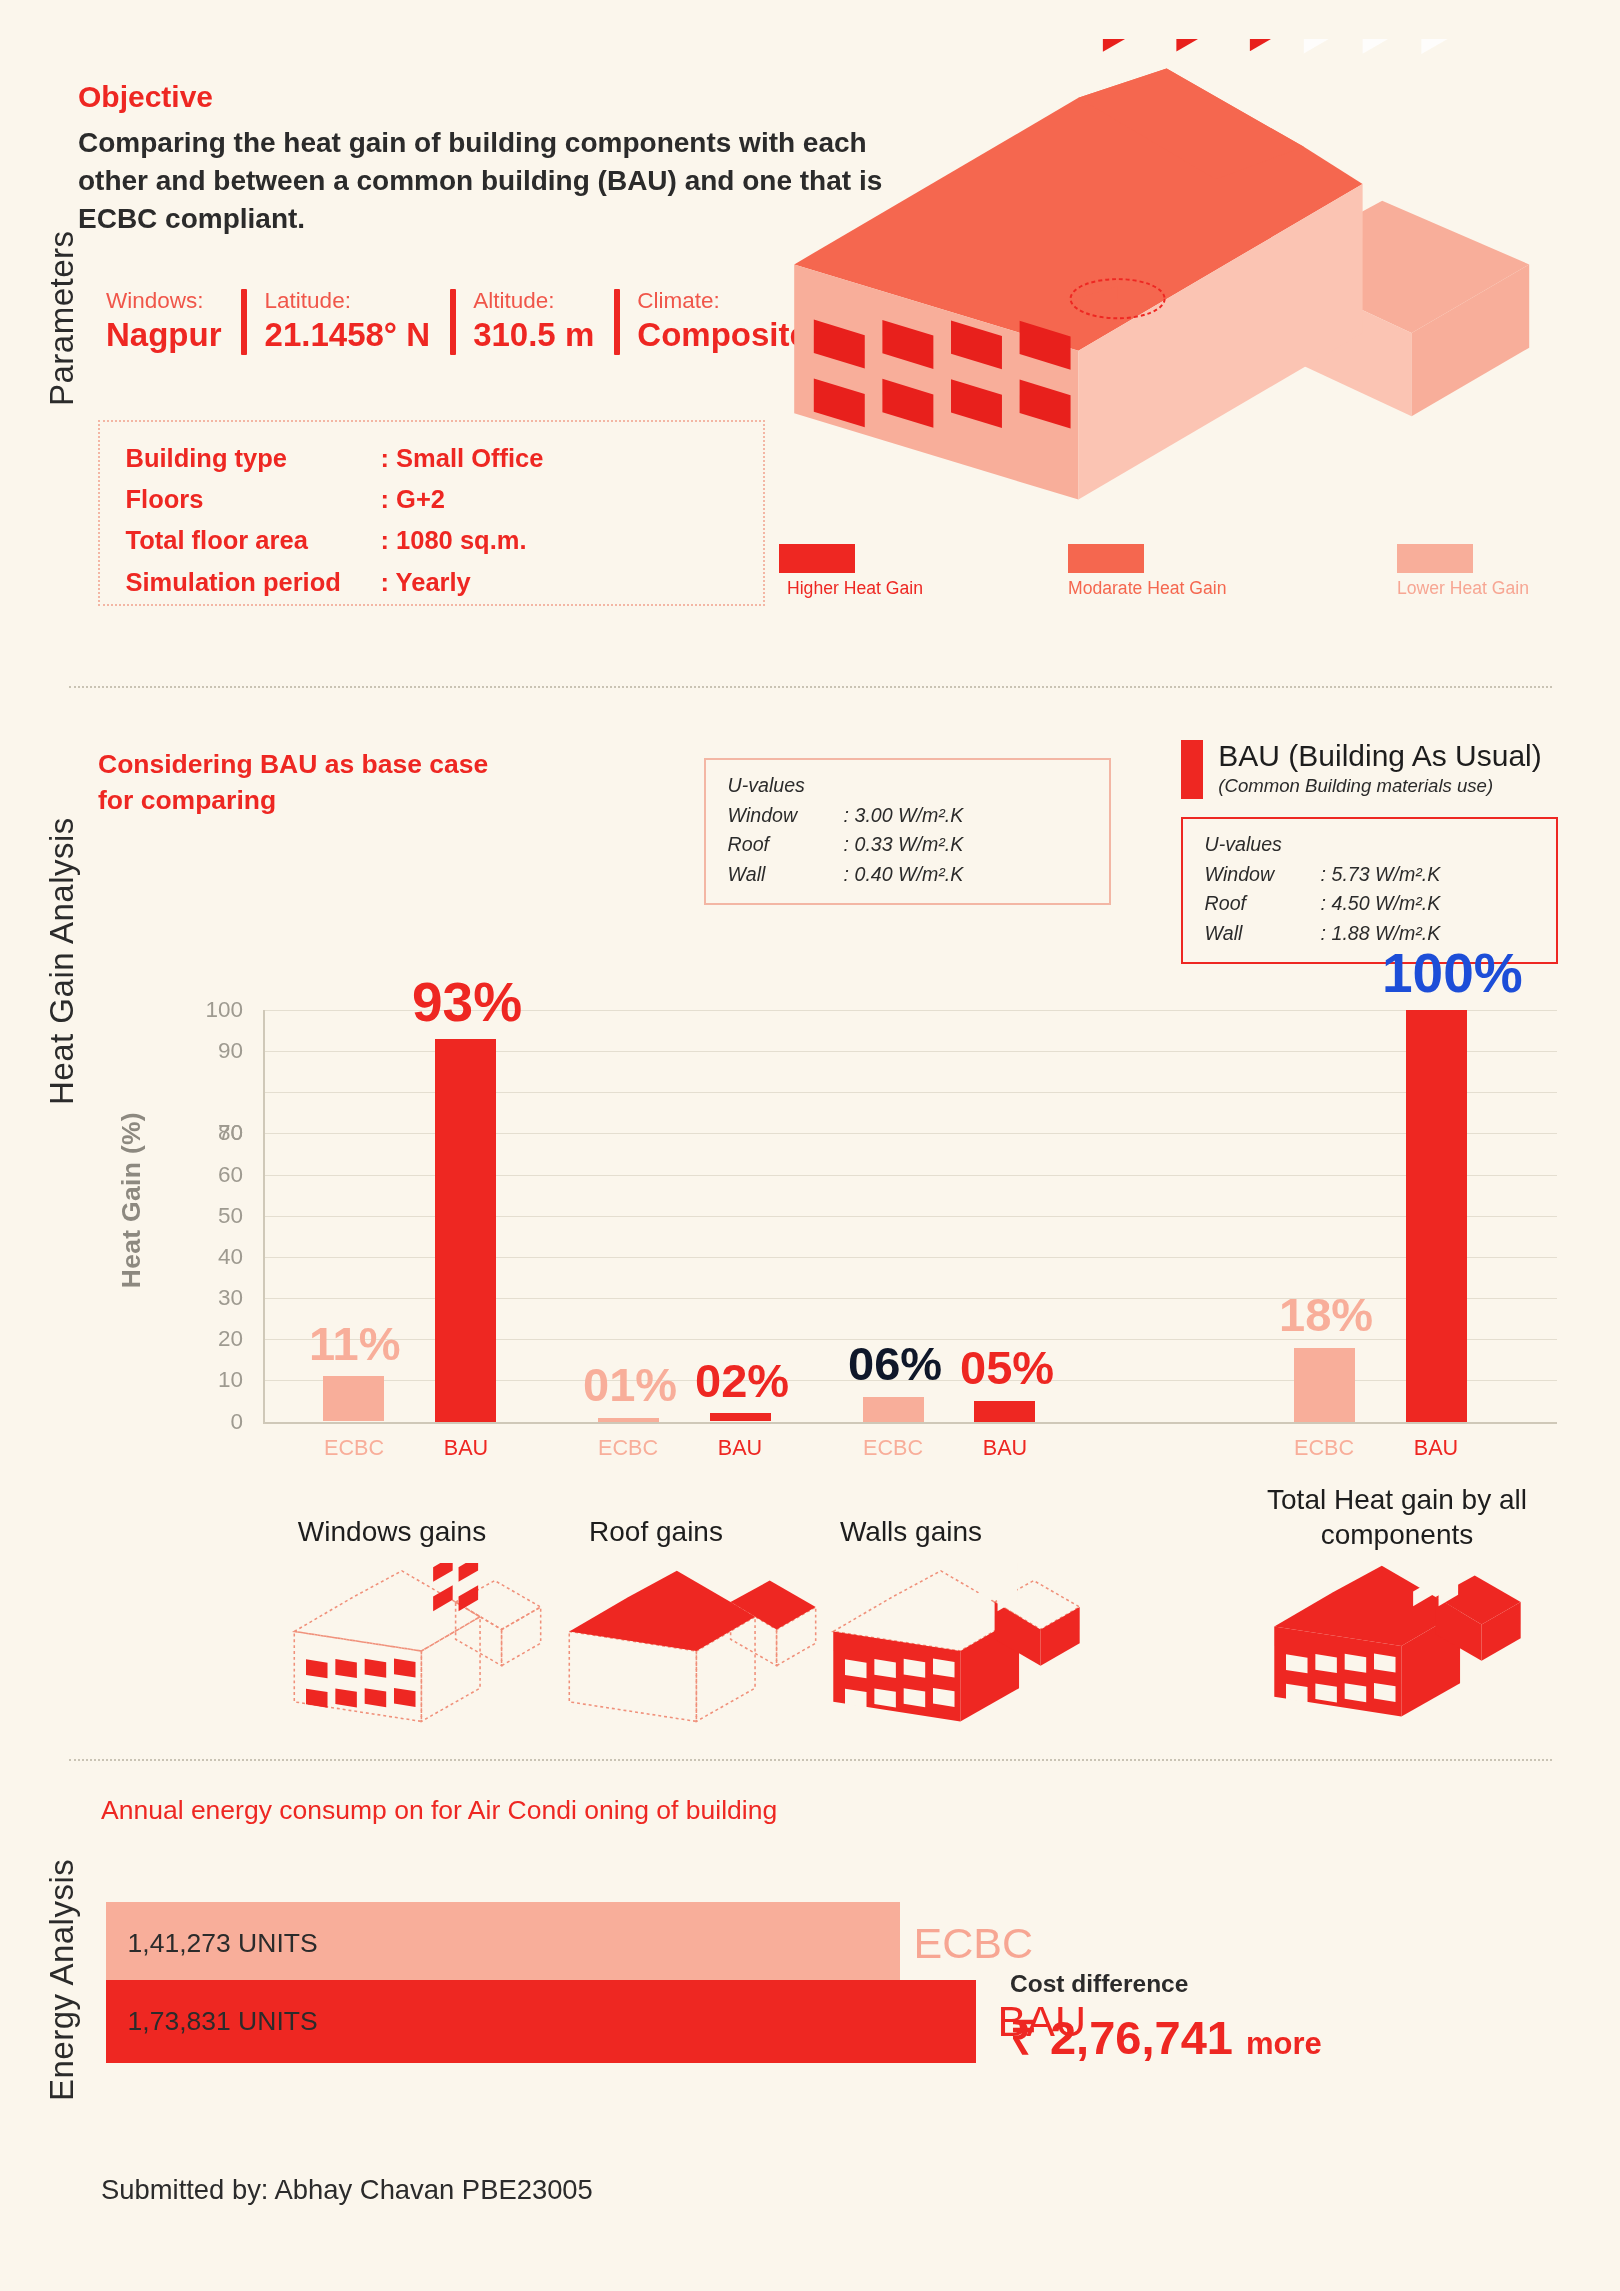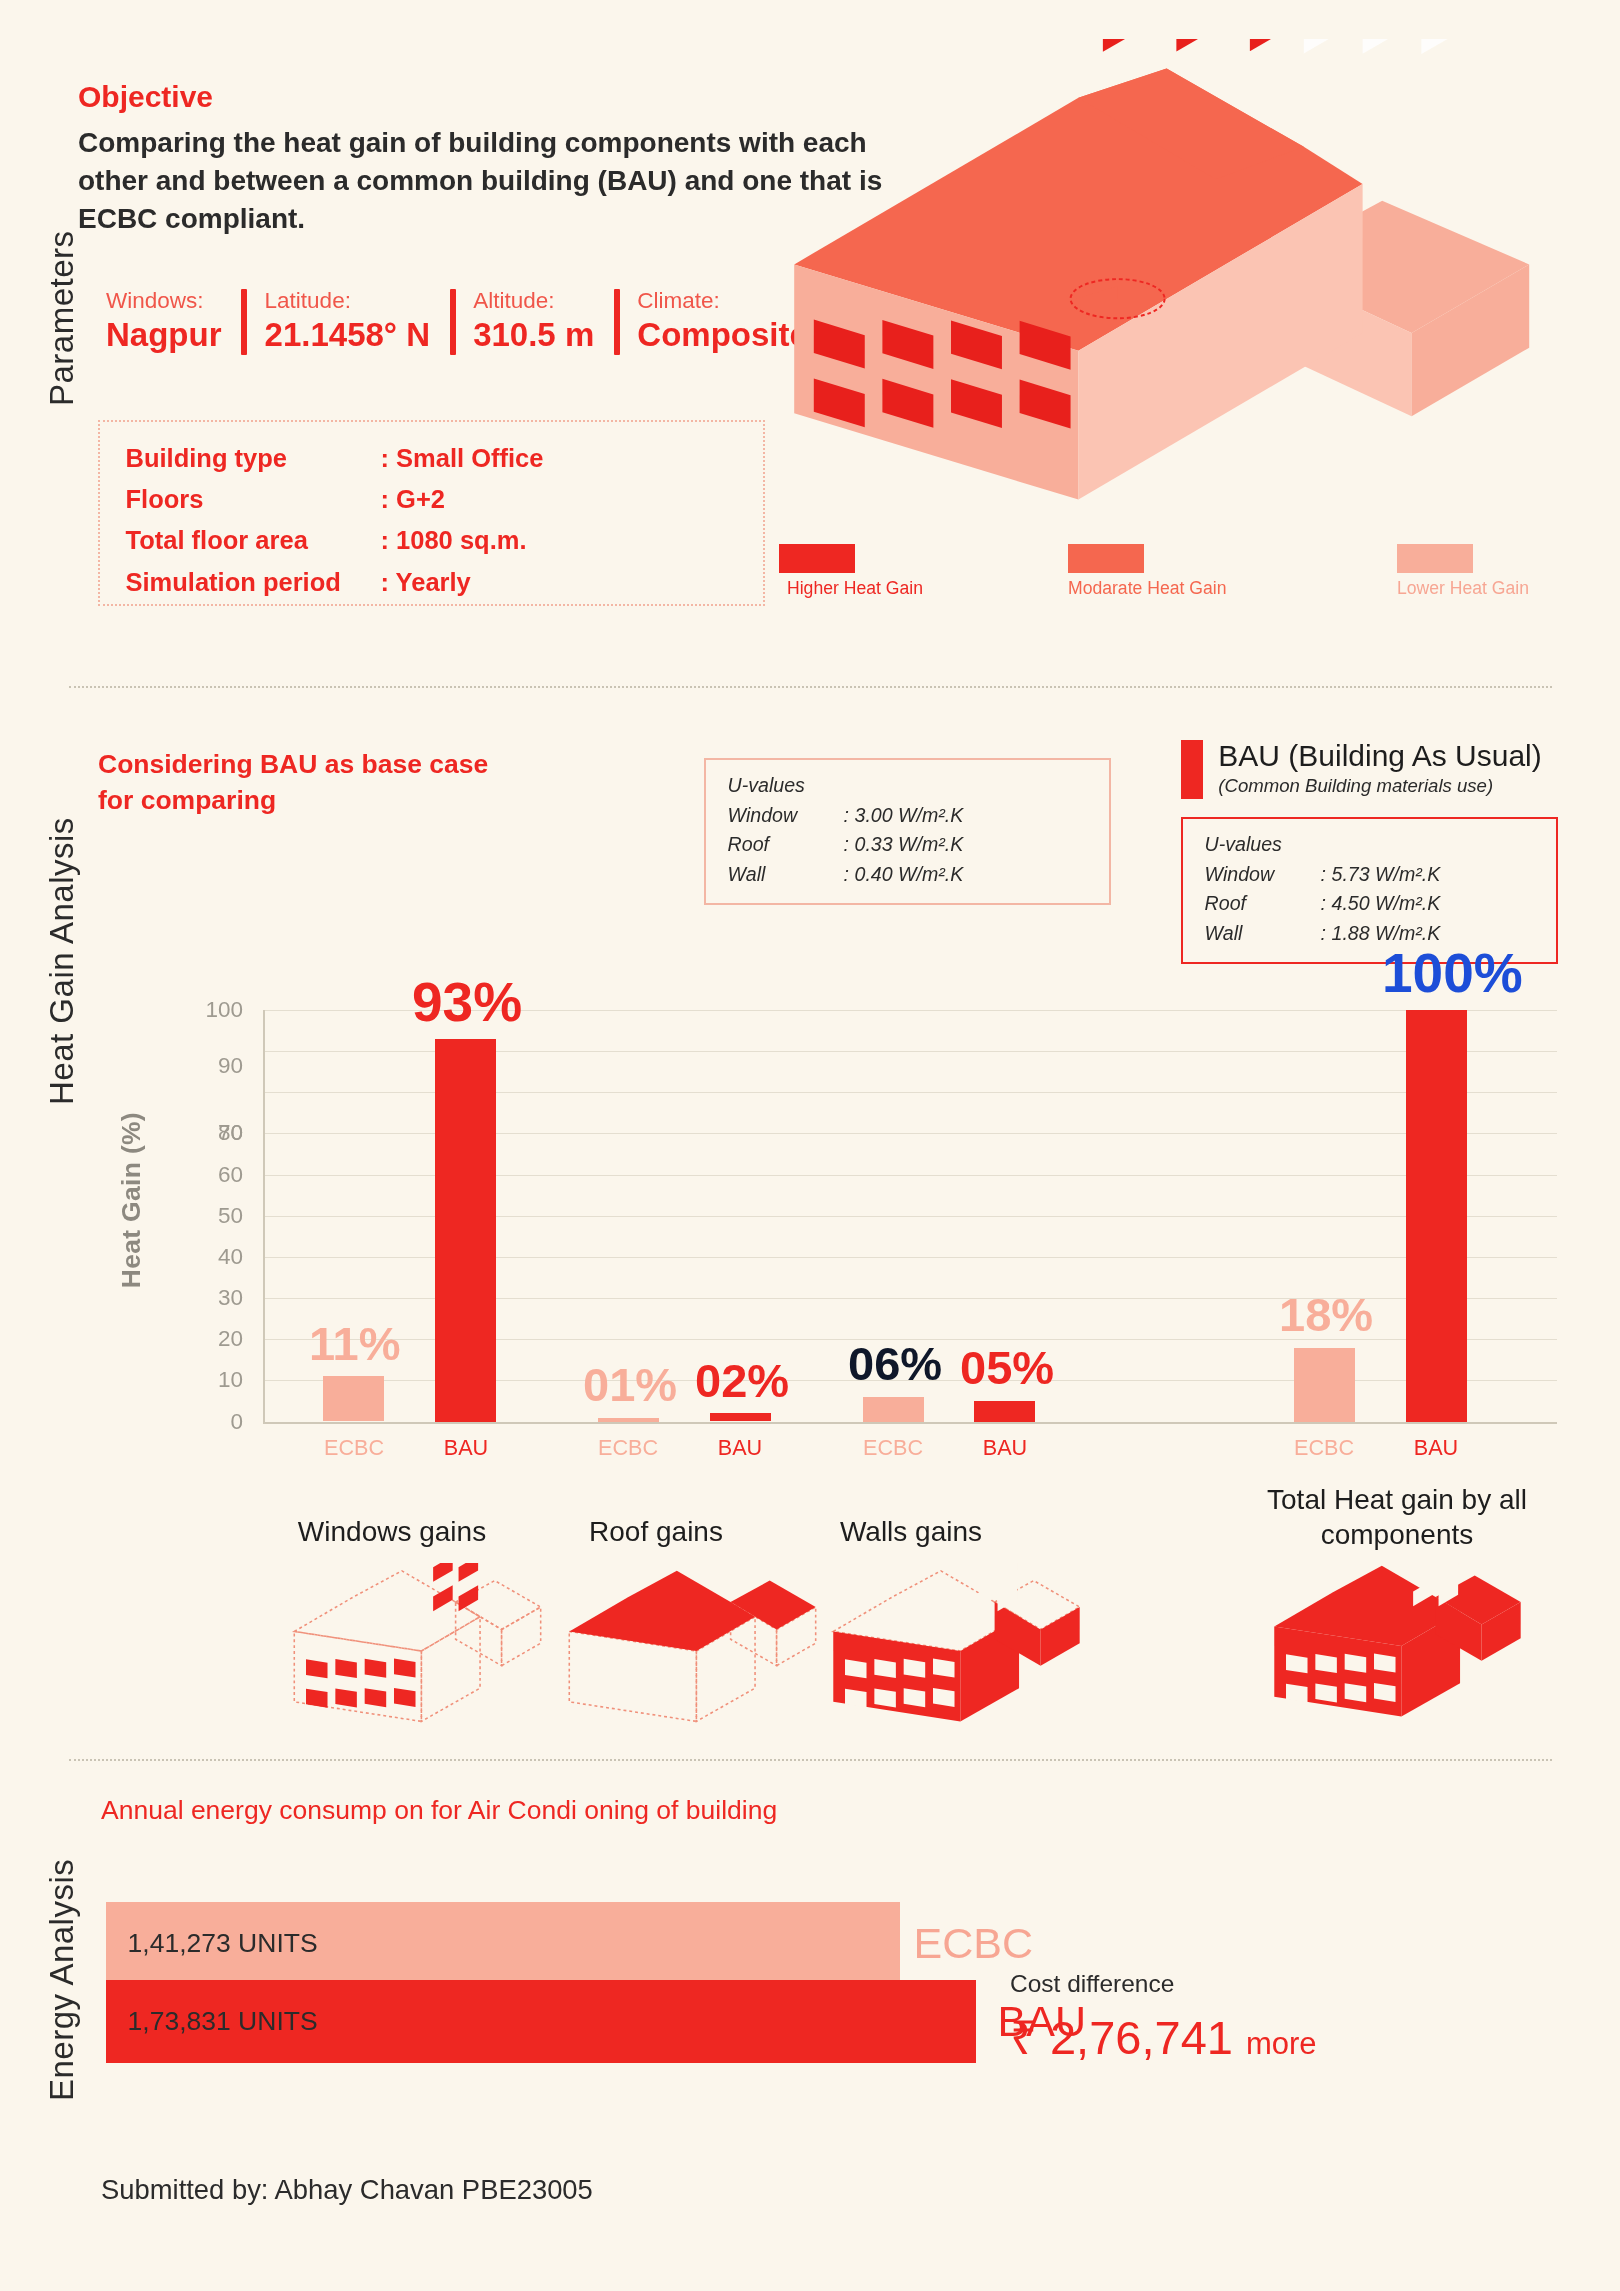--- a/index.html
+++ b/index.html
@@ -110,21 +110,21 @@
   
   #energy-title {
     position: absolute; left: 101px; top: 1795px;
     font-size: 26.5px; color: #ee2722;
   }
   .ebar { position: absolute; display: flex; align-items: center; }
   .ebar .fill { height: 100%; display: flex; align-items: center; }
   .ebar .num { font-size: 26.5px; color: #2b2b2b; padding-left: 21.6px; }
   .ebar .tag { font-size: 43px; padding-left: 13.7px; }
 
-  #costwrap { position: absolute; left: 1010px; top: 1970px; }
+  #costwrap { position: absolute; left: 1010px; top: 1970px; font-weight: bold; }
   #cost-title { font-size: 24.5px; color: #2b2b2b; }
   #cost-line { margin-top: 5.9px; font-size: 47px; color: #ee2722; white-space: nowrap; }
   #cost-line .more { font-size: 31px; }
 
   #submitted {
     position: absolute; left: 101px; top: 2174px;
     font-size: 27.4px; color: #2b2b2b;
   }
 </style>
 </head>
@@ -286,21 +286,21 @@
         <span>: 1.88 W/m².K</span>
       </div>
     </div>
   </div>
 
   <div id="ylab">Heat Gain (%)</div>
 
   <div id="chart">
     <div id="ytick-holder">
         <div class="ytick" style="top: 0px; left: 174px;">100</div>
-        <div class="ytick" style="top: 56px; left: 174px;">90</div>
+        <div class="ytick" style="top: 41px; left: 174px;">90</div>
         <div class="ytick" style="top: 82px; left: 174px; margin-top: 41px;">80</div>
         <div class="ytick" style="top: 123px; left: 174px;">70</div>
         <div class="ytick" style="top: 165px; left: 174px;">60</div>
         <div class="ytick" style="top: 206px; left: 174px;">50</div>
         <div class="ytick" style="top: 247px; left: 174px;">40</div>
         <div class="ytick" style="top: 288px; left: 174px;">30</div>
         <div class="ytick" style="top: 329px; left: 174px;">20</div>
         <div class="ytick" style="top: 370px; left: 174px;">10</div>
         <div class="ytick" style="top: 412px; left: 174px;">0</div>
       </div>

